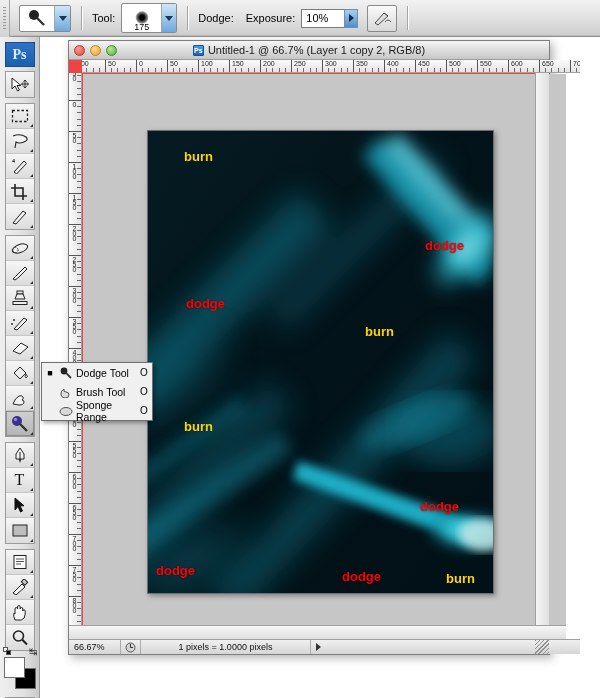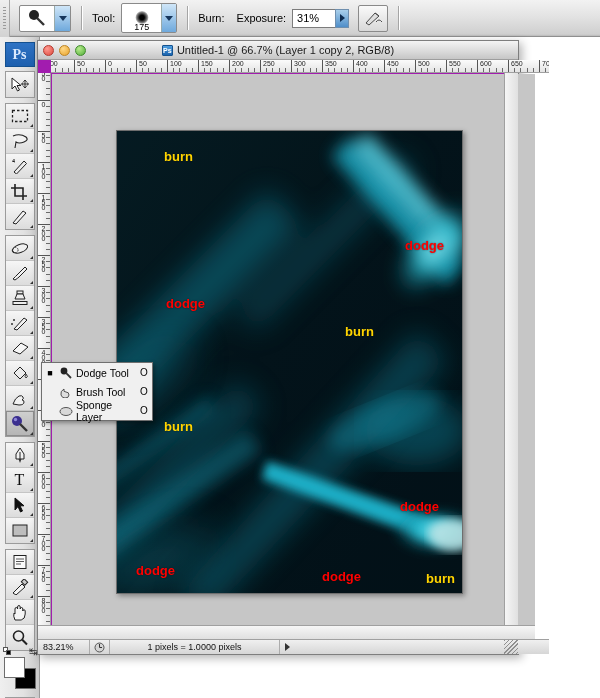--- a/index.html
+++ b/index.html
@@ -151,22 +151,22 @@
     height:19px;display:flex;align-items:center;font-size:10.5px;color:#000;
     padding-left:2px;
   }
   .fly-bullet{width:12px;text-align:center;font-size:9px;color:#000;}
   .fly-ico{width:20px;display:flex;align-items:center;justify-content:center;}
   .fly-label{flex:1;}
   .fly-key{width:16px;text-align:center;font-size:10px;}
 
   
   #doc-window{
-    position:absolute;left:37px;top:40px;width:482px;height:615px;
-    background:#a21caf;
+    position:absolute;left:68px;top:40px;width:482px;height:615px;
+    background:#ef4444;
     border:1px solid #7e7e7e;
     box-shadow:3px 3px 9px rgba(0,0,0,.30);
   }
   #titlebar{
     height:19px;
     background:linear-gradient(to bottom,#f4f4f4 0%,#dedede 50%,#c6c6c6 100%);
     border-bottom:1px solid #9d9d9d;
     display:flex;align-items:center;position:relative;
   }
   .win-btn{width:11px;height:11px;border-radius:50%;margin-left:5px;}
@@ -212,21 +212,20 @@
     border:1px solid #6e6e6e;
     box-shadow:2px 2px 5px rgba(0,0,0,.35);
     overflow:hidden;
     background:#04181f;
   }
   .lbl{
     position:absolute;font-size:13px;font-weight:bold;
     font-family:"Liberation Sans",sans-serif;
     text-shadow:0 0 2px rgba(0,0,0,.55);
     white-space:nowrap;
-    margin-left:11px;
   }
   .lbl.burn{color:#ffd400;}
   .lbl.dodge{color:#ff0000;}
   .sbar-v{
     position:absolute;right:0;top:32px;width:14px;height:570px;
     background:linear-gradient(to right,#f6f6f6,#e0e0e0);
     border-left:1px solid #a0a0a0;
   }
   .sbar-h{
     position:absolute;left:0;bottom:15px;width:497px;height:14px;
@@ -278,24 +277,24 @@
       <span class="brush-dot"></span>
       <span class="brush-num">175</span>
     </div>
     <div class="brush-arrow">
         <span class="tri-down"></span>
       </div>
   </div>
 
   <div class="ob-sep"></div>
 
-  <span class="ob-label">Burn:</span>
+  <span class="ob-label">Dodge:</span>
 
   <span class="ob-label" style="margin-left:12px">Exposure:</span>
-  <div class="num-field">31%</div>
+  <div class="num-field">10%</div>
   <div class="num-arrow">
       <span class="tri-right"></span>
     </div>
 
   <div class="airbrush-btn">
     <svg width="20" height="16" viewBox="0 0 20 16">
       <path d="M3 13 L12 3 L16 6 L6 15 Z" fill="#dfdfdf" stroke="#4a4a4a" stroke-width="1"></path>
       <path d="M12 3 L16 6" stroke="#4a4a4a" stroke-width="1"></path>
       <path d="M13 12 q3 -4 6 0" stroke="#4a4a4a" stroke-width="1" fill="none"></path>
     </svg>
@@ -503,21 +502,21 @@
     <span class="fly-label">Brush Tool</span>
     <span class="fly-key">O</span>
   </div>
   <div class="fly-item">
     <span class="fly-bullet"></span>
     <span class="fly-ico">
       <svg width="16" height="12" viewBox="0 0 16 12">
           <ellipse cx="8" cy="6.5" rx="6" ry="4" fill="#d8d8d8" stroke="#444" stroke-width="0.9"></ellipse>
         </svg>
     </span>
-    <span class="fly-label">Sponge Layer</span>
+    <span class="fly-label">Sponge Range</span>
     <span class="fly-key">O</span>
   </div>
 </div>
 
 <div id="doc-window">
 
   <div id="titlebar">
     <span class="win-btn wb-close"></span>
     <span class="win-btn wb-min"></span>
     <span class="win-btn wb-max"></span>
@@ -811,21 +810,21 @@
       <span class="lbl dodge" style="left:8px;top:432px">dodge</span>
       <span class="lbl dodge" style="left:194px;top:438px">dodge</span>
       <span class="lbl burn" style="left:298px;top:440px">burn</span>
     </div>
   </div>
 
   <div class="sbar-v"></div>
   <div class="sbar-h"></div>
 
   <div id="statusbar">
-    <div class="sb-zoom">83.21%</div>
+    <div class="sb-zoom">66.67%</div>
     <div class="sb-ico">
       <svg width="11" height="11" viewBox="0 0 11 11">
           <circle cx="5.5" cy="5.5" r="4.5" fill="#d4d4d4" stroke="#555"></circle>
           <path d="M5.5 2 v3.5 h2.5" stroke="#333" fill="none"></path>
         </svg>
     </div>
     <div class="sb-info">1 pixels = 1.0000 pixels</div>
     <div class="sb-arrow">
         <span class="tri-right" style="border-left-color:#333"></span>
       </div>

